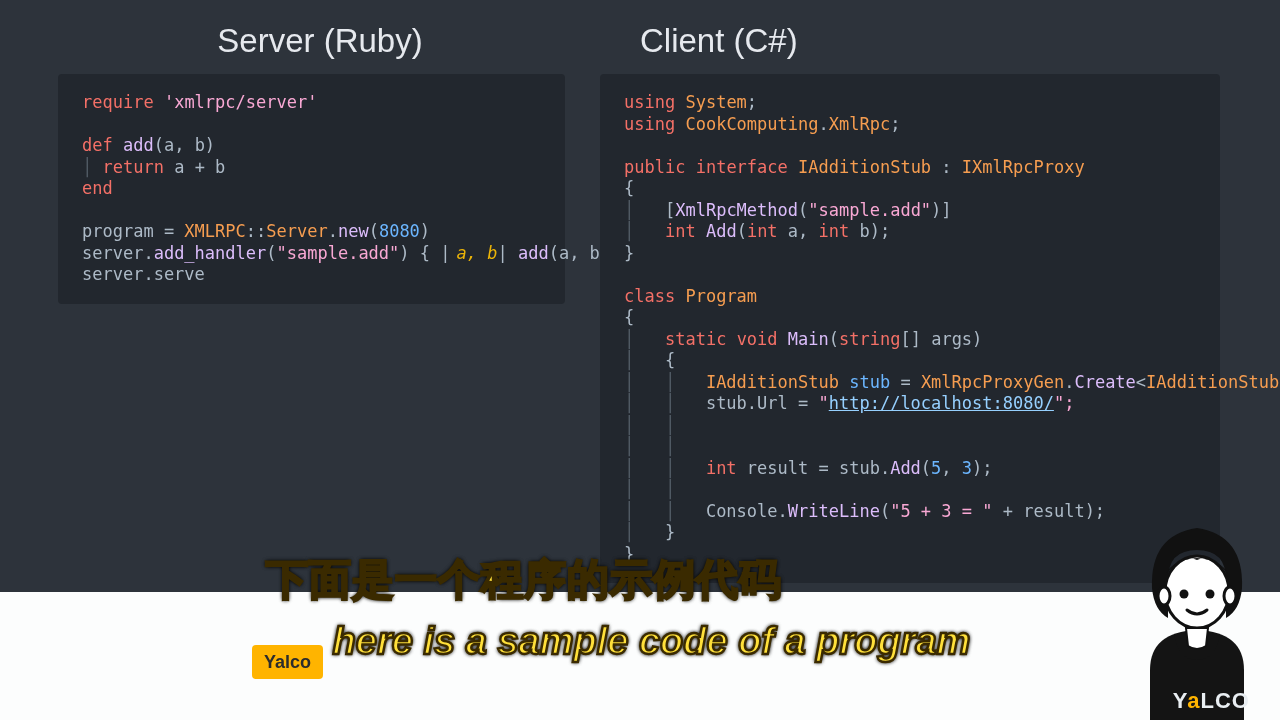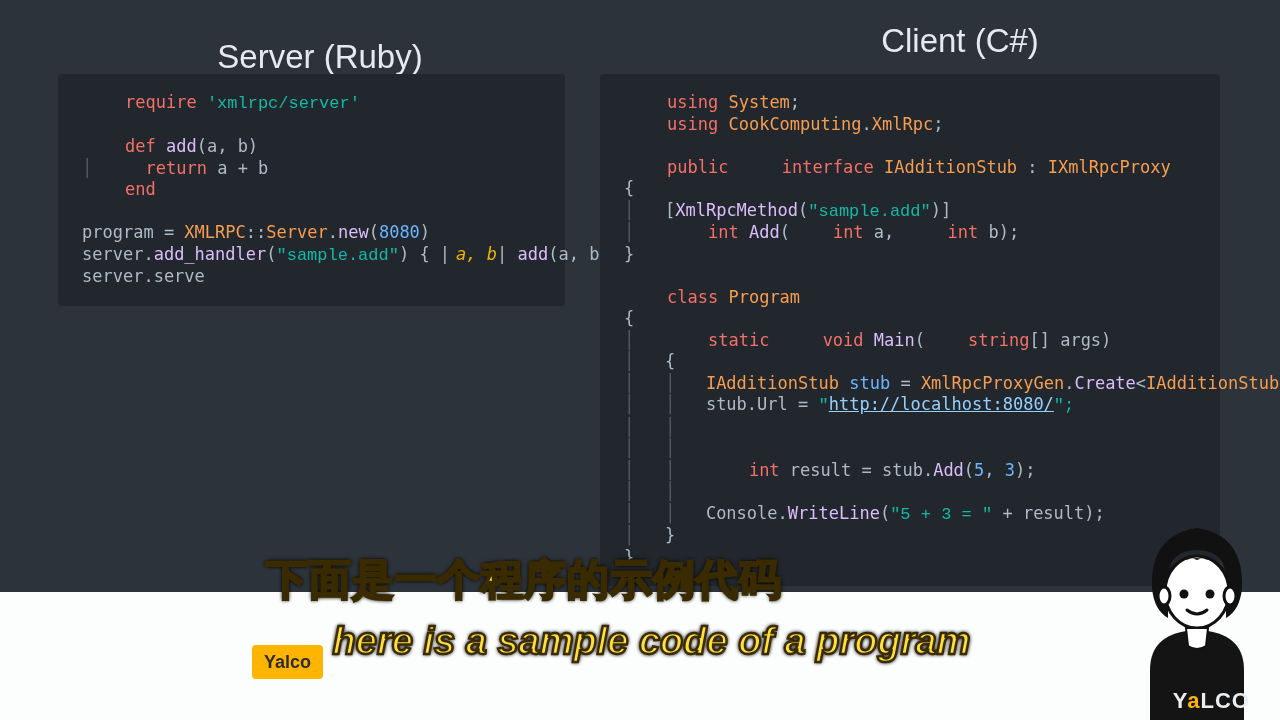--- a/index.html
+++ b/index.html
@@ -1,29 +1,29 @@
 <!DOCTYPE html>
 <html><head>
 <meta charset="utf-8">
 <style>
   * { margin:0; padding:0; box-sizing:border-box; }
   html,body { width:1280px; height:720px; background:#2d333b; font-family:'Segoe UI',Arial,sans-serif; overflow:hidden; }
   .stage { position:relative; width:1280px; height:720px; }
 
   .col-title { position:absolute; top:22px; color:#e6e9ee; font-size:33px; font-weight:400; }
-  .col-title.left  { left:0; width:640px; text-align:center;margin-top:16px; }
-  .col-title.right { left:640px; width:640px; text-align:center; }
+  .col-title.left  { left:0; width:640px; text-align:center; }
+  .col-title.right { left:640px; width:640px; text-align:left; }
 
   .code-box { position:absolute; background:#22272e; border-radius:4px; padding:18px 24px; }
   .code-box.left  { left:58px;  top:74px; width:507px; }
   .code-box.right { left:600px; top:74px; width:620px; }
 
   pre.code { font-family:'Consolas','Menlo',monospace; font-size:17px; line-height:21.5px; color:#adbac7; white-space:pre; }
-  .kw   { color:#f47067;margin-left:43px; }    
-  .str  { color:#14b8a6;font-family:Liberation Mono, monospace; }    
+  .kw   { color:#f47067; }    
+  .str  { color:#f9a8d4; }    
   .num  { color:#6cb6ff; }    
   .fn   { color:#dcbdfb; }    
   .type { color:#f69d50; }    
   .param{ color:#eab308; font-style:italic;margin-left:6px; }
   .punc { color:#adbac7; }
   .url  { color:#96d0ff; text-decoration:underline; }
   .guide{ color:#545d68; }    
 
   
   .bottom-band { position:absolute; left:0; bottom:0; width:1280px; height:128px; background:#fcfdfd; }

